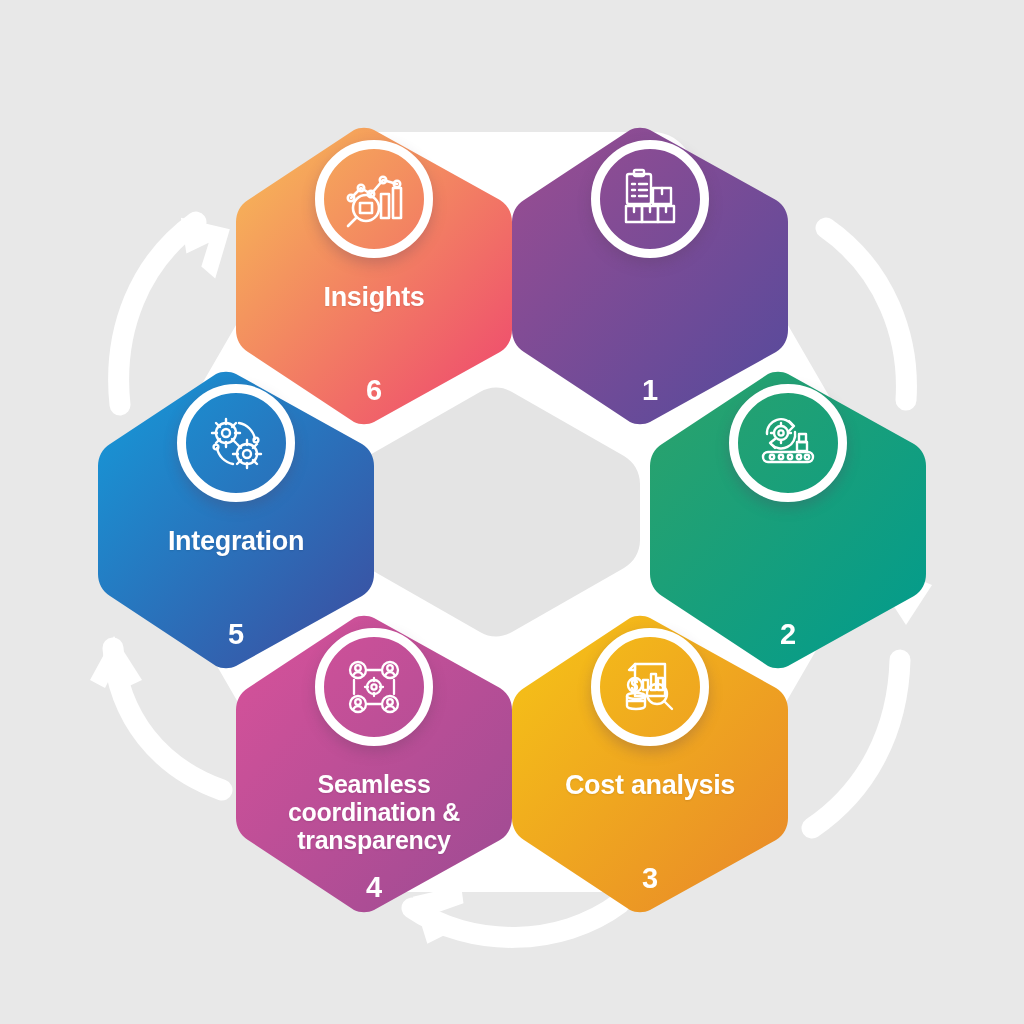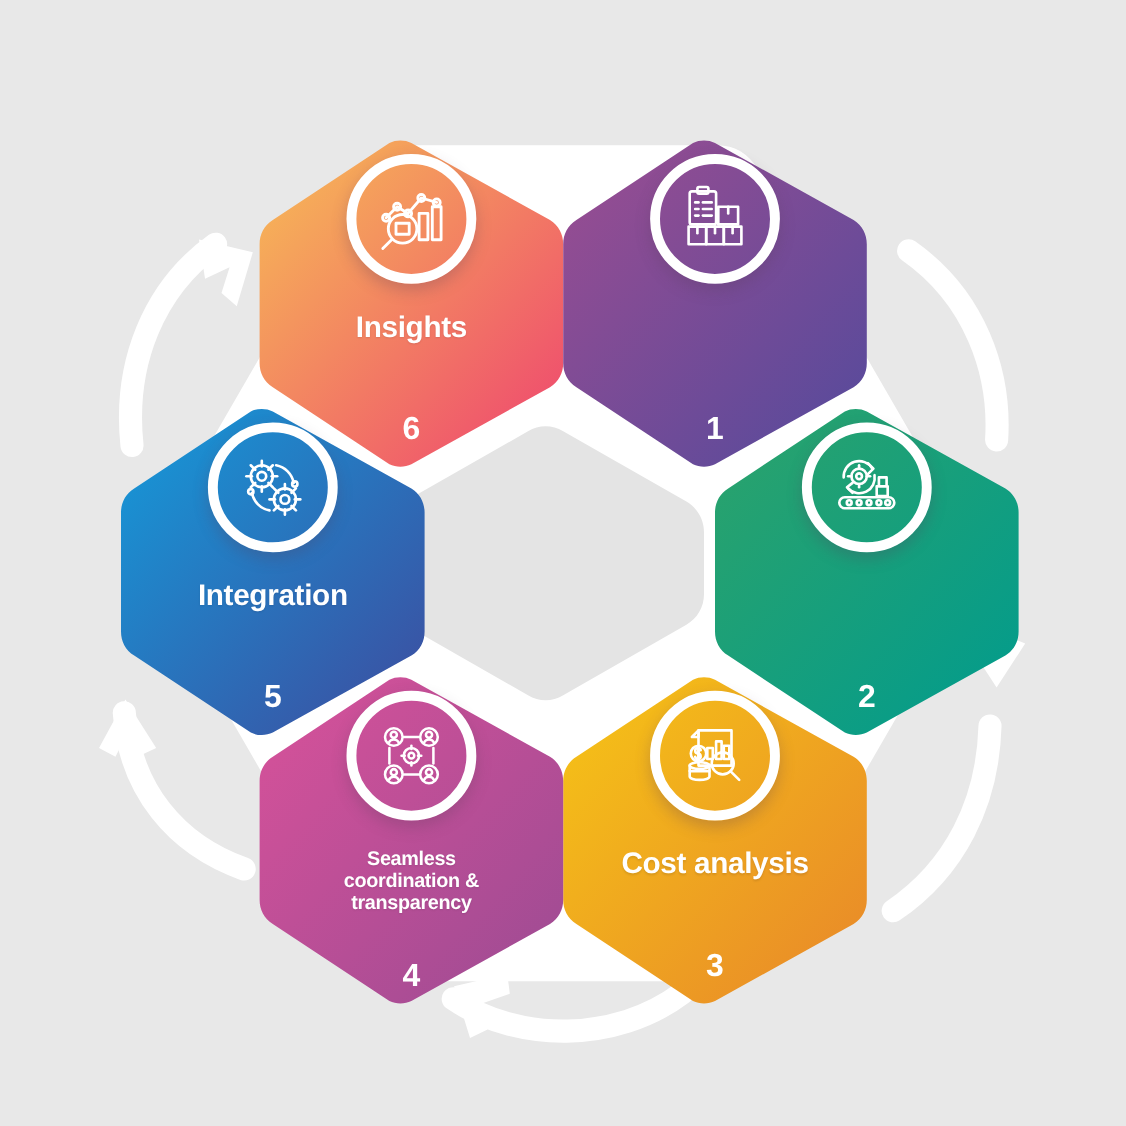--- a/index.html
+++ b/index.html
@@ -70,21 +70,21 @@
     margin-top: 24px;
     width: 230px;
     text-align: center;
     color: #ffffff;
     font-weight: bold;
     font-size: 27px;
     line-height: 1.12;
     letter-spacing: -0.3px;
     text-shadow: 0 1px 2px rgba(0,0,0,0.10);
   }
-  .cell-label.small { font-size: 18px; }
+  .cell-label.small { font-size: 25px; }
 
   .cell-number {
     position: absolute;
     left: 0;
     width: 280px;
     text-align: center;
     color: #ffffff;
     font-weight: bold;
     font-size: 29px;
   }
@@ -330,21 +330,21 @@
               <line x1="37" y1="43" x2="37" y2="46"></line>
             <line x1="28" y1="37" x2="31" y2="37"></line>
               <line x1="43" y1="37" x2="46" y2="37"></line>
           </svg>
         </div>
         <div class="cell-label small">Seamless<br>coordination &amp;<br>transparency</div>
       </div>
       <div class="cell-number" style="top:257px;">4</div>
     </div>
 
-    <div class="cell" style="left:108px; top:370px;">
+    <div class="cell" style="left:96px; top:370px;">
       <svg class="cell-shape" viewBox="0 0 280 300">
         <defs>
           <linearGradient id="g5" x1="0" y1="0" x2="1" y2="1">
             <stop offset="0%" stop-color="#149BDA"></stop>
             <stop offset="100%" stop-color="#3E4B9E"></stop>
           </linearGradient>
         </defs>
         <path d="M140,4 L266,74 C274,79 278,87 278,96 L278,204
                  C278,213 274,221 266,226 L140,296 C134,299 126,299 120,296
                  L14,226 C6,221 2,213 2,204 L2,96 C2,87 6,79 14,74

